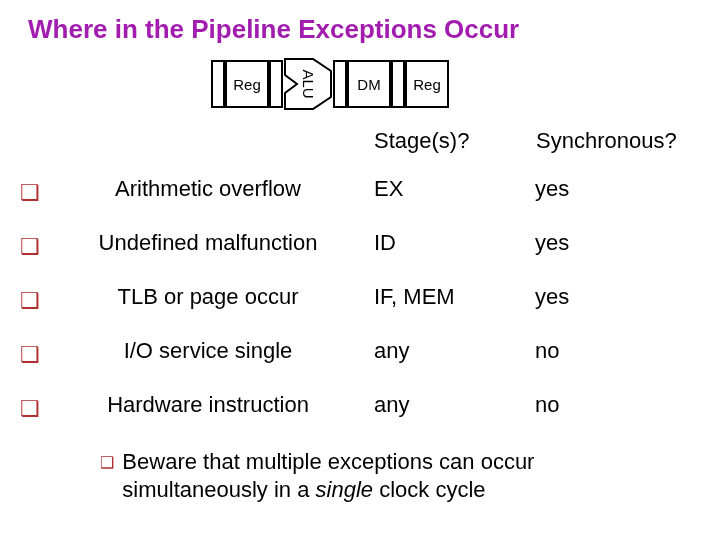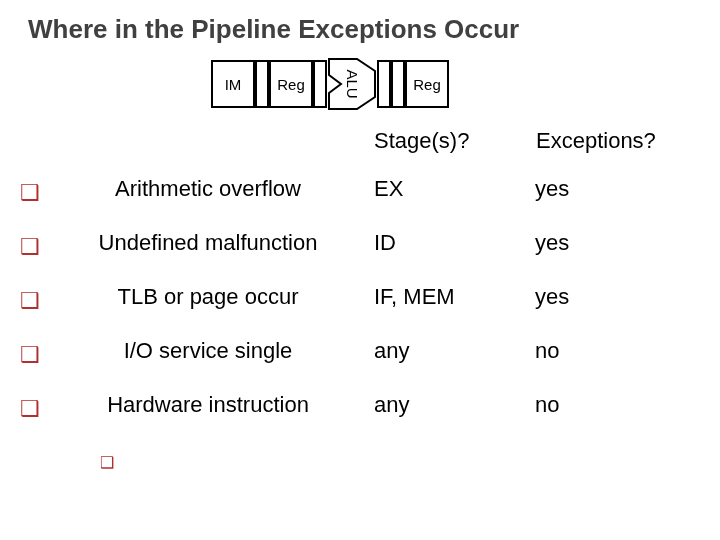--- a/index.html
+++ b/index.html
@@ -6,21 +6,21 @@
     margin: 0;
     padding: 0;
     width: 720px;
     height: 540px;
     font-family: Arial, Helvetica, sans-serif;
     background: #fff;
     color: #000;
     position: relative;
   }
   .title {
-    color: #404040;
+    color: #a21caf;
     font-size: 26px;
     font-weight: bold;
     padding: 14px 0 8px 28px;
   }
   .pipeline {
     display: flex;
     align-items: center;
     justify-content: center;
     gap: 0;
     margin: 4px 0 16px 0;
@@ -101,43 +101,43 @@
     margin-top: 5px;
   }
   .italic { font-style: italic; }
 </style>
 </head>
 <body>
 
 <div class="title">Where in the Pipeline Exceptions Occur</div>
 
 <div class="pipeline">
-  <div class="stage-box">IM</div>
   <div class="dflip"></div>
   <div class="stage-box">Reg</div>
   <div class="dflip"></div>
   <div class="alu-wrap">
     <svg width="50" height="54" viewBox="0 0 50 54">
       <polygon points="2,2 30,2 48,14 48,40 30,52 2,52 2,36 14,27 2,18" fill="#fff" stroke="#000" stroke-width="2"></polygon>
     </svg>
     <span class="alu-label">ALU</span>
   </div>
   <div class="dflip"></div>
+  <div class="stage-box">DM</div>
   <div class="dflip"></div>
   <div class="stage-box">Reg</div>
 </div>
 
 <div class="table-area">
   <table>
     <thead>
       <tr>
         <th class="bullet-cell"></th>
         <th class="col1"></th>
         <th class="col2 h-stage">Stage(s)?</th>
-        <th>Exceptions?</th>
+        <th>Synchronous?</th>
       </tr>
     </thead>
     <tbody id="rows-body">
         <tr>
           <td class="bullet-cell">❑</td>
           <td class="col1">Arithmetic overflow</td>
           <td class="col2">EX</td>
           <td>yes</td>
         </tr>
         <tr>
@@ -163,13 +163,16 @@
           <td class="col1">Hardware instruction</td>
           <td class="col2">any</td>
           <td>no</td>
         </tr>
       </tbody>
   </table>
 </div>
 
 <div class="note-row">
   <span class="bullet">❑</span>
+  <span>
+    <span>Beware that multiple exceptions can occur simultaneously in a </span><span class="italic">single</span><span> clock cycle</span>
+  </span>
 </div>
 
 </body></html>

